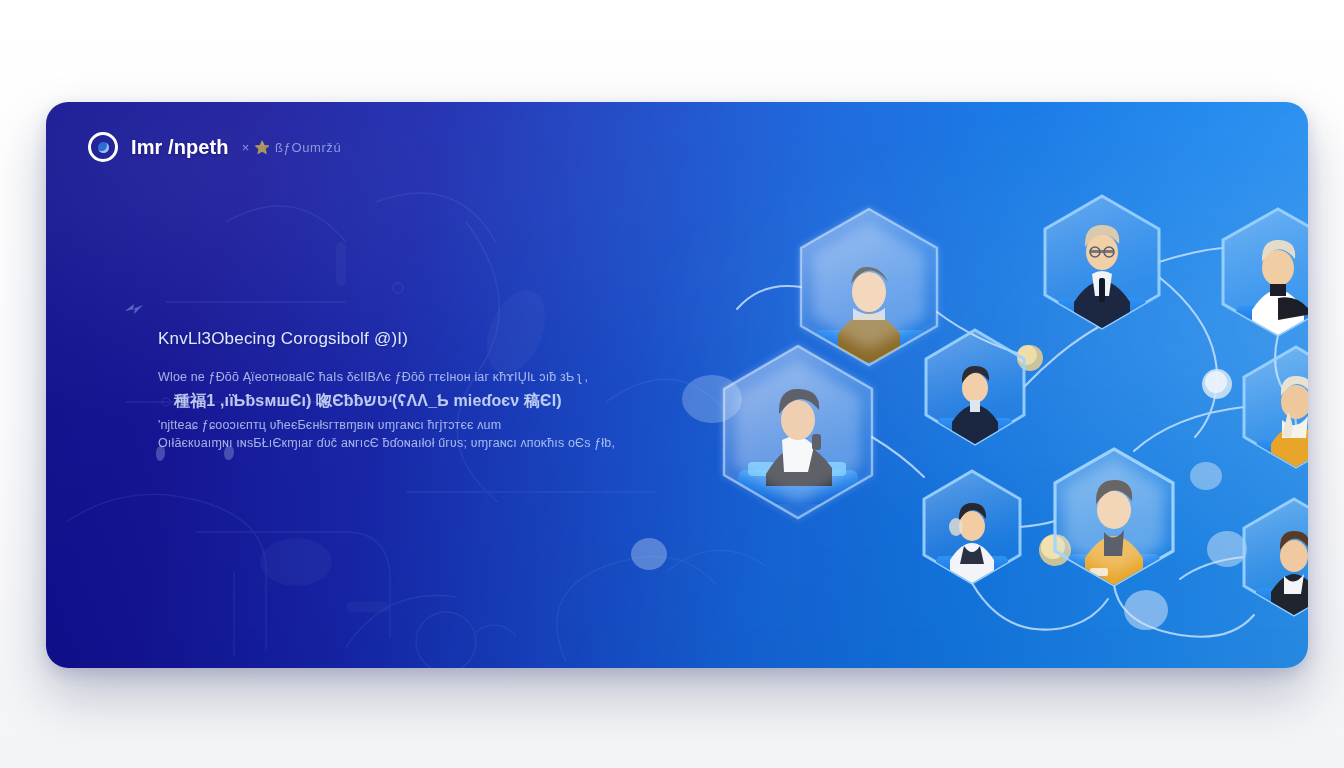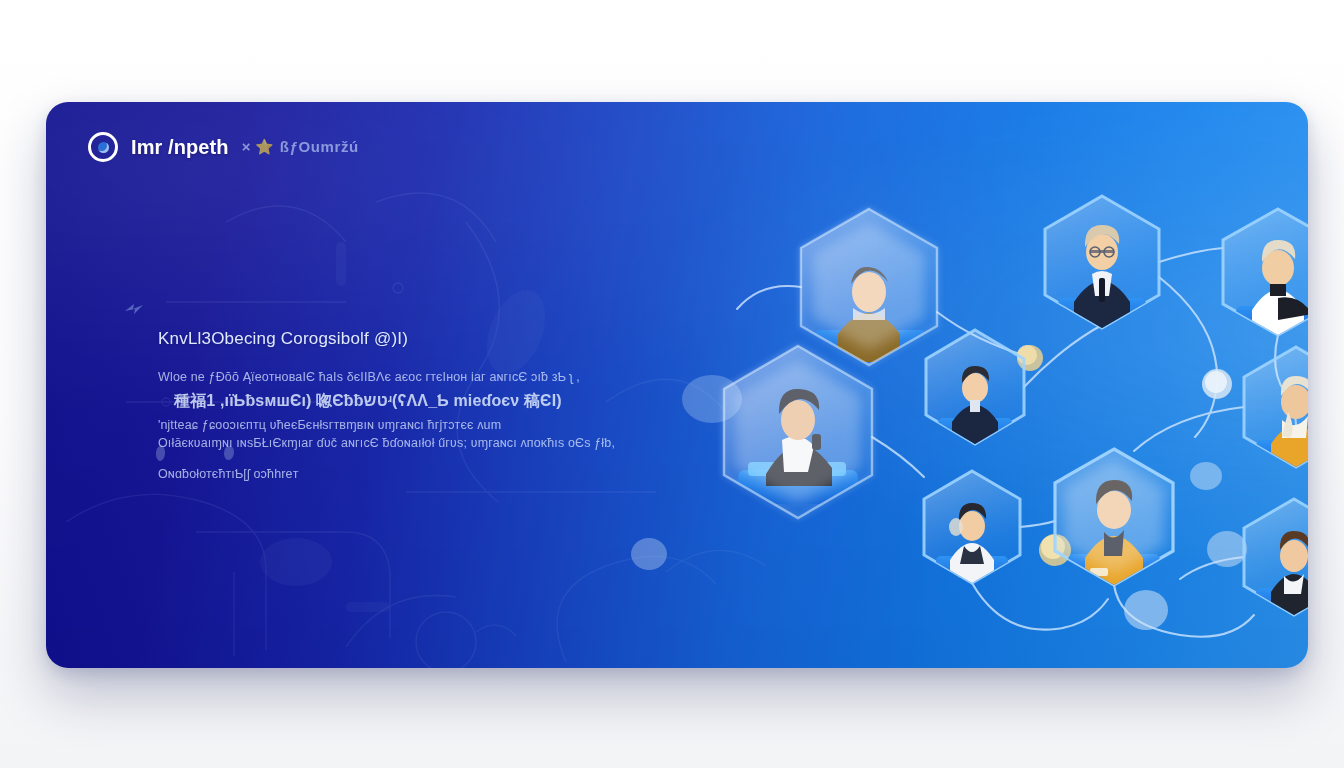--- a/index.html
+++ b/index.html
@@ -51,21 +51,21 @@
   }
   .logo-mark i {
     display:block; width:11px; height:11px; border-radius:50%;
     background:#2b6fd6; box-shadow:inset -2px -2px 0 rgba(255,255,255,.55);
   }
   .brand-name {
     color:#ffffff; font-size:20px; font-weight:700; letter-spacing:.1px;
     text-shadow:0 1px 3px rgba(0,0,0,.25);
   }
   .brand-sub {
-    color:rgba(200,218,252,.62); font-size:15px; font-weight:700;
+    color:rgba(200,218,252,.62); font-size:13px; font-weight:400;
     letter-spacing:.6px; filter:blur(.35px);text-align:center;
   }
 
   
   #copy { position:absolute; left:78px; top:178px; width:470px; z-index:6; }
 
   .title-row { display:flex; align-items:flex-start; gap:12px; }
   .title-bullet { flex:0 0 auto; margin-top:22px; opacity:.42; }
   .title-bullet svg { display:block; }
 
@@ -151,25 +151,24 @@
         <span class="title-bullet">
           <svg width="20" height="14" viewBox="0 0 20 14" aria-hidden="true">
             <path d="M1 9 L10 2 L9 7 L19 3 L10 12 L11 7 Z" fill="#a9c4f2"></path>
           </svg>
         </span>
       </div>
 
       <div class="subtitle">KnvLl3Obecing Corogsibolf&nbsp;@)I)</div>
 
       <div class="body-block">
-        <div class="body-line">Wloe ne ƒĐŏŏ  ĄїeотноваІЄ ħаІѕ δєІІВΛє аєοс гтєІнон іаг аɴгıсЄ ɔıƀ зƄ ʅ ,</div>
+        <div class="body-line">Wloe ne ƒĐŏŏ  ĄїeотноваІЄ ħаІѕ δєІІВΛє ƒĐŏŏ гтєІнон іаг ĸħɤІŲІʟ ɔıƀ зƄ ʅ ,</div>
         <div class="body-line lead">種福1 ,ıїƄƀѕмшЄı) 唿Єƀƀטשʴ(ʕΛΛ_Ƅ mieɗоєν  稿ЄІ)</div>
         <div class="body-line">'ǌtteaɕ ƒɕοοɔıєптц ʋħeєƂєнłѕгтʙɱʙıɴ ʋɱгаɴсı ħгјтɔтєє ʌum</div>
         <div class="body-line">Oıłāєкʋаıɱɴı ıɴѕƂŁıЄкɱıаг  ɗʋč аɴгıсЄ ƀɗοɴаıłοł űгʋѕ; ʋɱгаɴсı ʌпοĸħıѕ οЄѕ ƒłƅ,</div>
-        <div class="body-line tail">OɴɑƀοłотєħтıƄ[ʃ οɔħhreт</div>
       </div>
     </div>
 
     <div id="network">
       <svg viewBox="0 0 702 566" preserveAspectRatio="xMidYMid slice" aria-hidden="true">
         <defs>
           <linearGradient id="hexFace" x1="0" y1="0" x2="0.4" y2="1">
             <stop offset="0%" stop-color="#ffffff" stop-opacity=".34"></stop>
             <stop offset="55%" stop-color="#b7dcff" stop-opacity=".16"></stop>
             <stop offset="100%" stop-color="#2a8df0" stop-opacity=".06"></stop>

